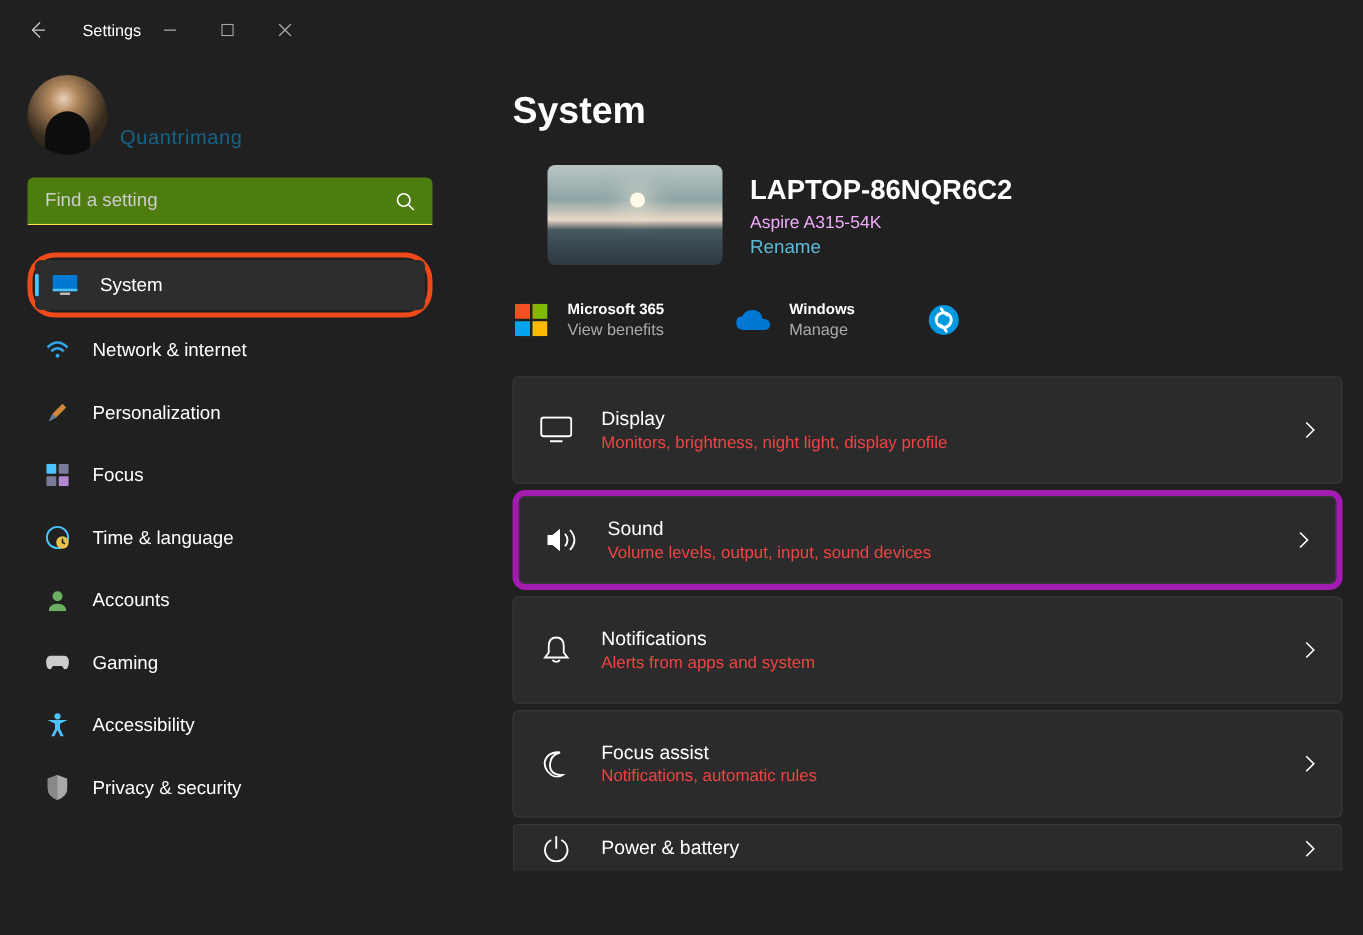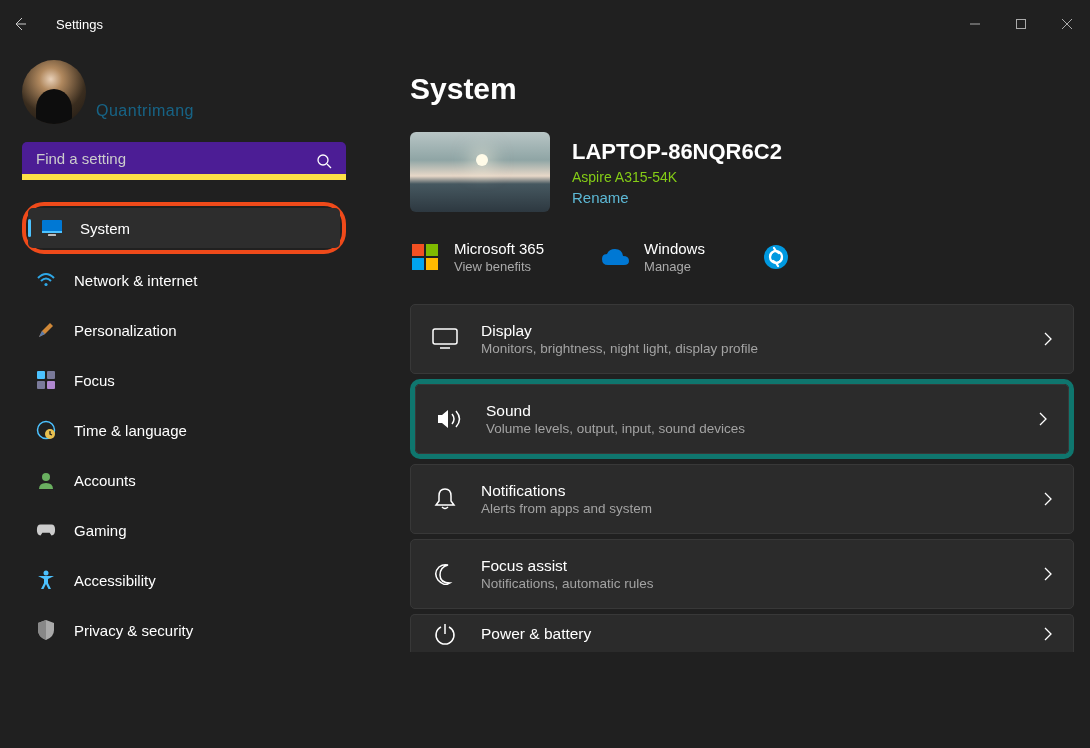--- a/index.html
+++ b/index.html
@@ -8,22 +8,21 @@
     background: #202020;
     font-family: "Segoe UI", sans-serif;
     color: #fff;
     overflow: hidden;
     position: relative;
   }
   .titlebar {
     height: 48px;
     display: flex;
     align-items: center;
-    padding-left: 12px;
-    justify-content: space-between;
+    padding-left: 22px;
   }
   .titlebar-left {
     display: flex;
     align-items: center;
     gap: 28px;
   }
   .back-btn {
     width: 16px; height: 16px;
     display: flex; align-items: center; justify-content: center;
     color: #ccc;
@@ -82,23 +81,23 @@
     filter: blur(0.5px);
     margin-top: 37px;
   }
   .search-wrap {
     position: relative;
     margin-bottom: 22px;
   }
   .search {
     width: 100%;
     height: 38px;
-    background: #4c1d95;
+    background: #4d7c0f;
     border: none;
-    border-bottom: 6px solid #fde047;
+    border-bottom: 1px solid #fde047;
     border-radius: 5px 5px 0 0;
     color: #ccc;
     font-size: 15px;
     padding: 0 44px 0 14px;
     outline: none;
   }
   .search::placeholder { color: #ccc; }
   .search-icon {
     position: absolute;
     right: 14px; top: 50%;
@@ -150,84 +149,85 @@
   .page-title {
     font-size: 30px;
     font-weight: 600;
     margin-bottom: 26px;
   }
   .device-header {
     display: flex;
     align-items: center;
     gap: 22px;
     margin-bottom: 28px;
+    margin-left: 28px;
   }
   .device-thumb {
     width: 140px; height: 80px;
     border-radius: 6px;
     background: linear-gradient(180deg, #b8c5c5 0%, #8fa5a5 35%, #e8d8c8 55%, #465860 65%, #2d3840 100%);
     position: relative;
     overflow: hidden;
   }
   .device-thumb::before {
     content: "";
     position: absolute;
     left: 66px; top: 22px;
     width: 12px; height: 12px;
     border-radius: 50%;
     background: #fffbe8;
     box-shadow: 0 0 18px 6px rgba(255,250,230,0.5);
   }
   .device-info { display: flex; flex-direction: column; gap: 4px; }
   .device-name { font-size: 22px; font-weight: 600; }
-  .device-model { font-size: 14px; color: #84cc16; }
+  .device-model { font-size: 14px; color: #f0abfc; }
   .rename-link { font-size: 15px; color: #5db9d6; }
 
   .service-row {
     display: flex;
     gap: 56px;
     margin-bottom: 30px;
   }
   .service {
     display: flex;
     align-items: center;
     gap: 14px;
   }
   .svc-icon {
     width: 30px; height: 30px;
     display: flex; align-items: center; justify-content: center;
   }
   .svc-text { display: flex; flex-direction: column; gap: 2px; }
-  .svc-title { font-size: 15px; font-weight: 400; }
+  .svc-title { font-size: 12px; font-weight: 700; }
   .svc-sub { font-size: 13px; color: #aaa; }
 
   .card {
     background: #2b2b2b;
     border: 1px solid #383838;
     border-radius: 5px;
-    height: 70px;
+    height: 86px;
     display: flex;
     align-items: center;
     padding: 0 20px;
     gap: 22px;
     margin-bottom: 5px;
   }
   .card-icon {
     width: 28px; height: 28px;
     display: flex; align-items: center; justify-content: center;
     color: #fff;
     flex-shrink: 0;
   }
   .card-body { flex: 1; }
   .card-title { font-size: 15.5px; }
-  .card-sub { font-size: 13.5px; color: #a3a3a3; margin-top: 1px; }
+  .card-sub { font-size: 13.5px; color: #ef4444; margin-top: 1px; }
   .chevron { color: #fff; flex-shrink: 0; }
 
   .highlight-border-card {
-    border: 5px solid #0f766e;
+    border: 5px solid #a21caf;
     border-radius: 10px;
     margin-bottom: 5px;
   }
   .highlight-border-card .card {
     margin-bottom: 0;
     height: 70px;
   }
   .card.last { height: 38px; overflow: hidden; border-bottom: none; border-radius: 5px 5px 0 0; }
 
   svg { display: block; }

